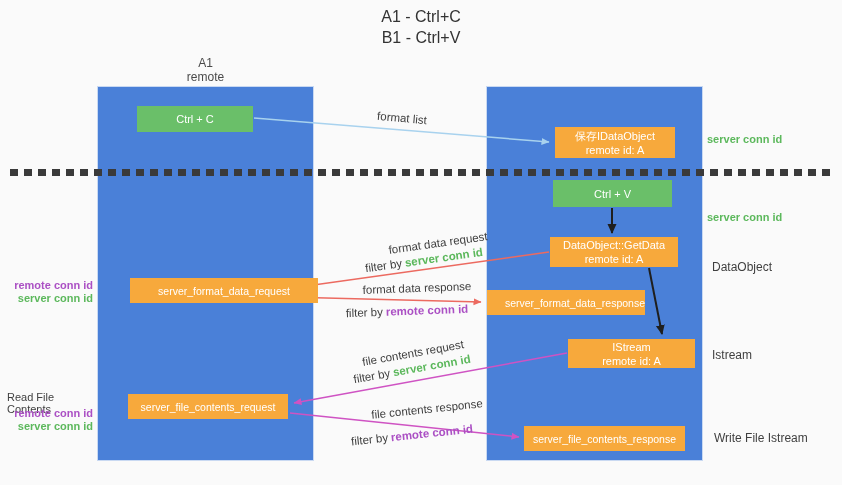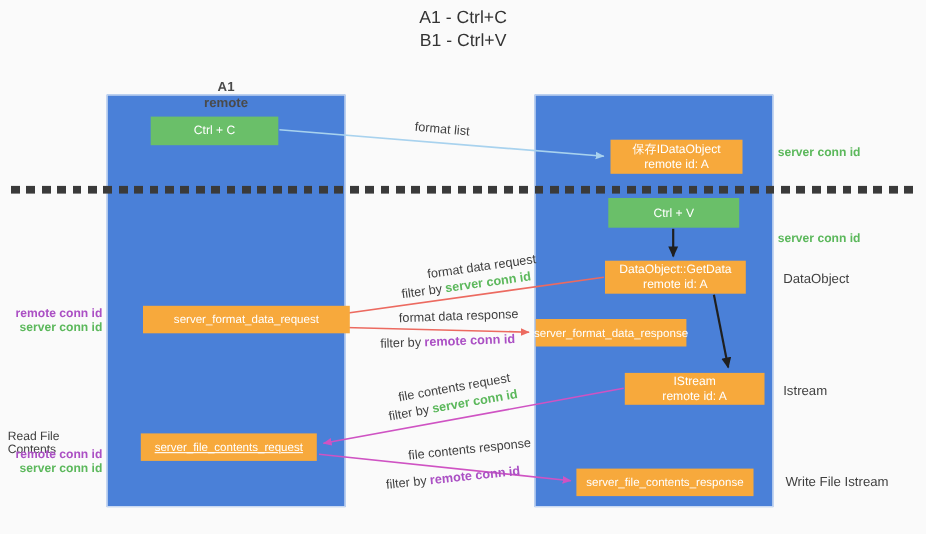--- a/index.html
+++ b/index.html
@@ -15,21 +15,21 @@
   }
   html,body{margin:0;padding:0;}
   body{font-family:"Liberation Sans","DejaVu Sans",sans-serif;background:#fafafa;}
   .canvas{position:relative;width:842px;height:485px;background:#fafafa;overflow:hidden;}
 
   .title{position:absolute;top:6px;left:0;right:0;text-align:center;font-size:16px;
          color:#333;line-height:21px;z-index:5;}
 
   .col-header{position:absolute;text-align:center;font-size:12px;color:#4a4a4a;
               line-height:14px;z-index:5;}
-  #hdr-a1{left:97px;top:72px;width:217px;font-weight:bold;}
+  #hdr-a1{left:97px;top:56px;width:217px;}
   #hdr-b1{left:486px;top:56px;width:217px;}
 
   .lifeline{position:absolute;top:86px;width:217px;height:375px;
             background:var(--lifeline-blue);border:1px solid #c9d9f2;box-sizing:border-box;z-index:1;}
   #lane-a1{left:97px;}
   #lane-b1{left:486px;}
 
   .separator{position:absolute;left:10px;top:169px;width:826px;height:7px;z-index:3;
              background:repeating-linear-gradient(to right,#3a3a3a 0 8px,transparent 8px 14px);}
 
@@ -49,33 +49,33 @@
         line-height:14px;z-index:4;box-sizing:border-box;}
   .node.green{background:var(--action-green);}
   .node.orange{background:var(--message-orange);}
   .node .mono{font-size:10.5px;}
 
   #node-ctrl-c{left:137px;top:106px;width:116px;height:26px;}
   #node-save{left:555px;top:127px;width:120px;height:31px;}
   #node-ctrl-v{left:553px;top:180px;width:119px;height:27px;}
   #node-getdata{left:550px;top:237px;width:128px;height:30px;}
   #node-format-req{left:130px;top:278px;width:188px;height:25px;}
-  #node-format-resp{left:487px;top:290px;width:137px;height:25px;}
+  #node-format-resp{left:487px;top:290px;width:158px;height:25px;align-items:flex-end;}
   #node-istream{left:568px;top:339px;width:127px;height:29px;}
-  #node-file-req{left:128px;top:394px;width:160px;height:25px;text-decoration:underline;}
+  #node-file-req{left:128px;top:394px;width:160px;height:25px;}
   #node-file-resp{left:524px;top:426px;width:161px;height:25px;}
 
   .side-label{position:absolute;font-size:12px;color:var(--text-dark);z-index:4;white-space:nowrap;}
   .side-label.small{font-size:11px;}
   .green-label{color:var(--label-green);font-weight:bold;}
   .purple-label{color:var(--label-purple);font-weight:bold;}
 
   #lbl-server-conn-top{left:707px;top:133px;}
   #lbl-server-conn-mid{left:707px;top:211px;}
-  #lbl-dataobject{left:712px;top:246px;}
+  #lbl-dataobject{left:712px;top:260px;}
   #lbl-istream{left:712px;top:348px;}
   #lbl-write-file{left:714px;top:431px;}
   #lbl-read-file{left:7px;top:391px;width:86px;white-space:normal;}
   #lbl-format-remote{left:0;top:279px;width:93px;text-align:right;}
   #lbl-format-server{left:0;top:292px;width:93px;text-align:right;}
   #lbl-file-remote{left:0;top:407px;width:93px;text-align:right;}
   #lbl-file-server{left:0;top:420px;width:93px;text-align:right;}
 
   .arrow-label{position:absolute;font-size:11.5px;color:var(--text-dark);
                white-space:nowrap;z-index:4;}

